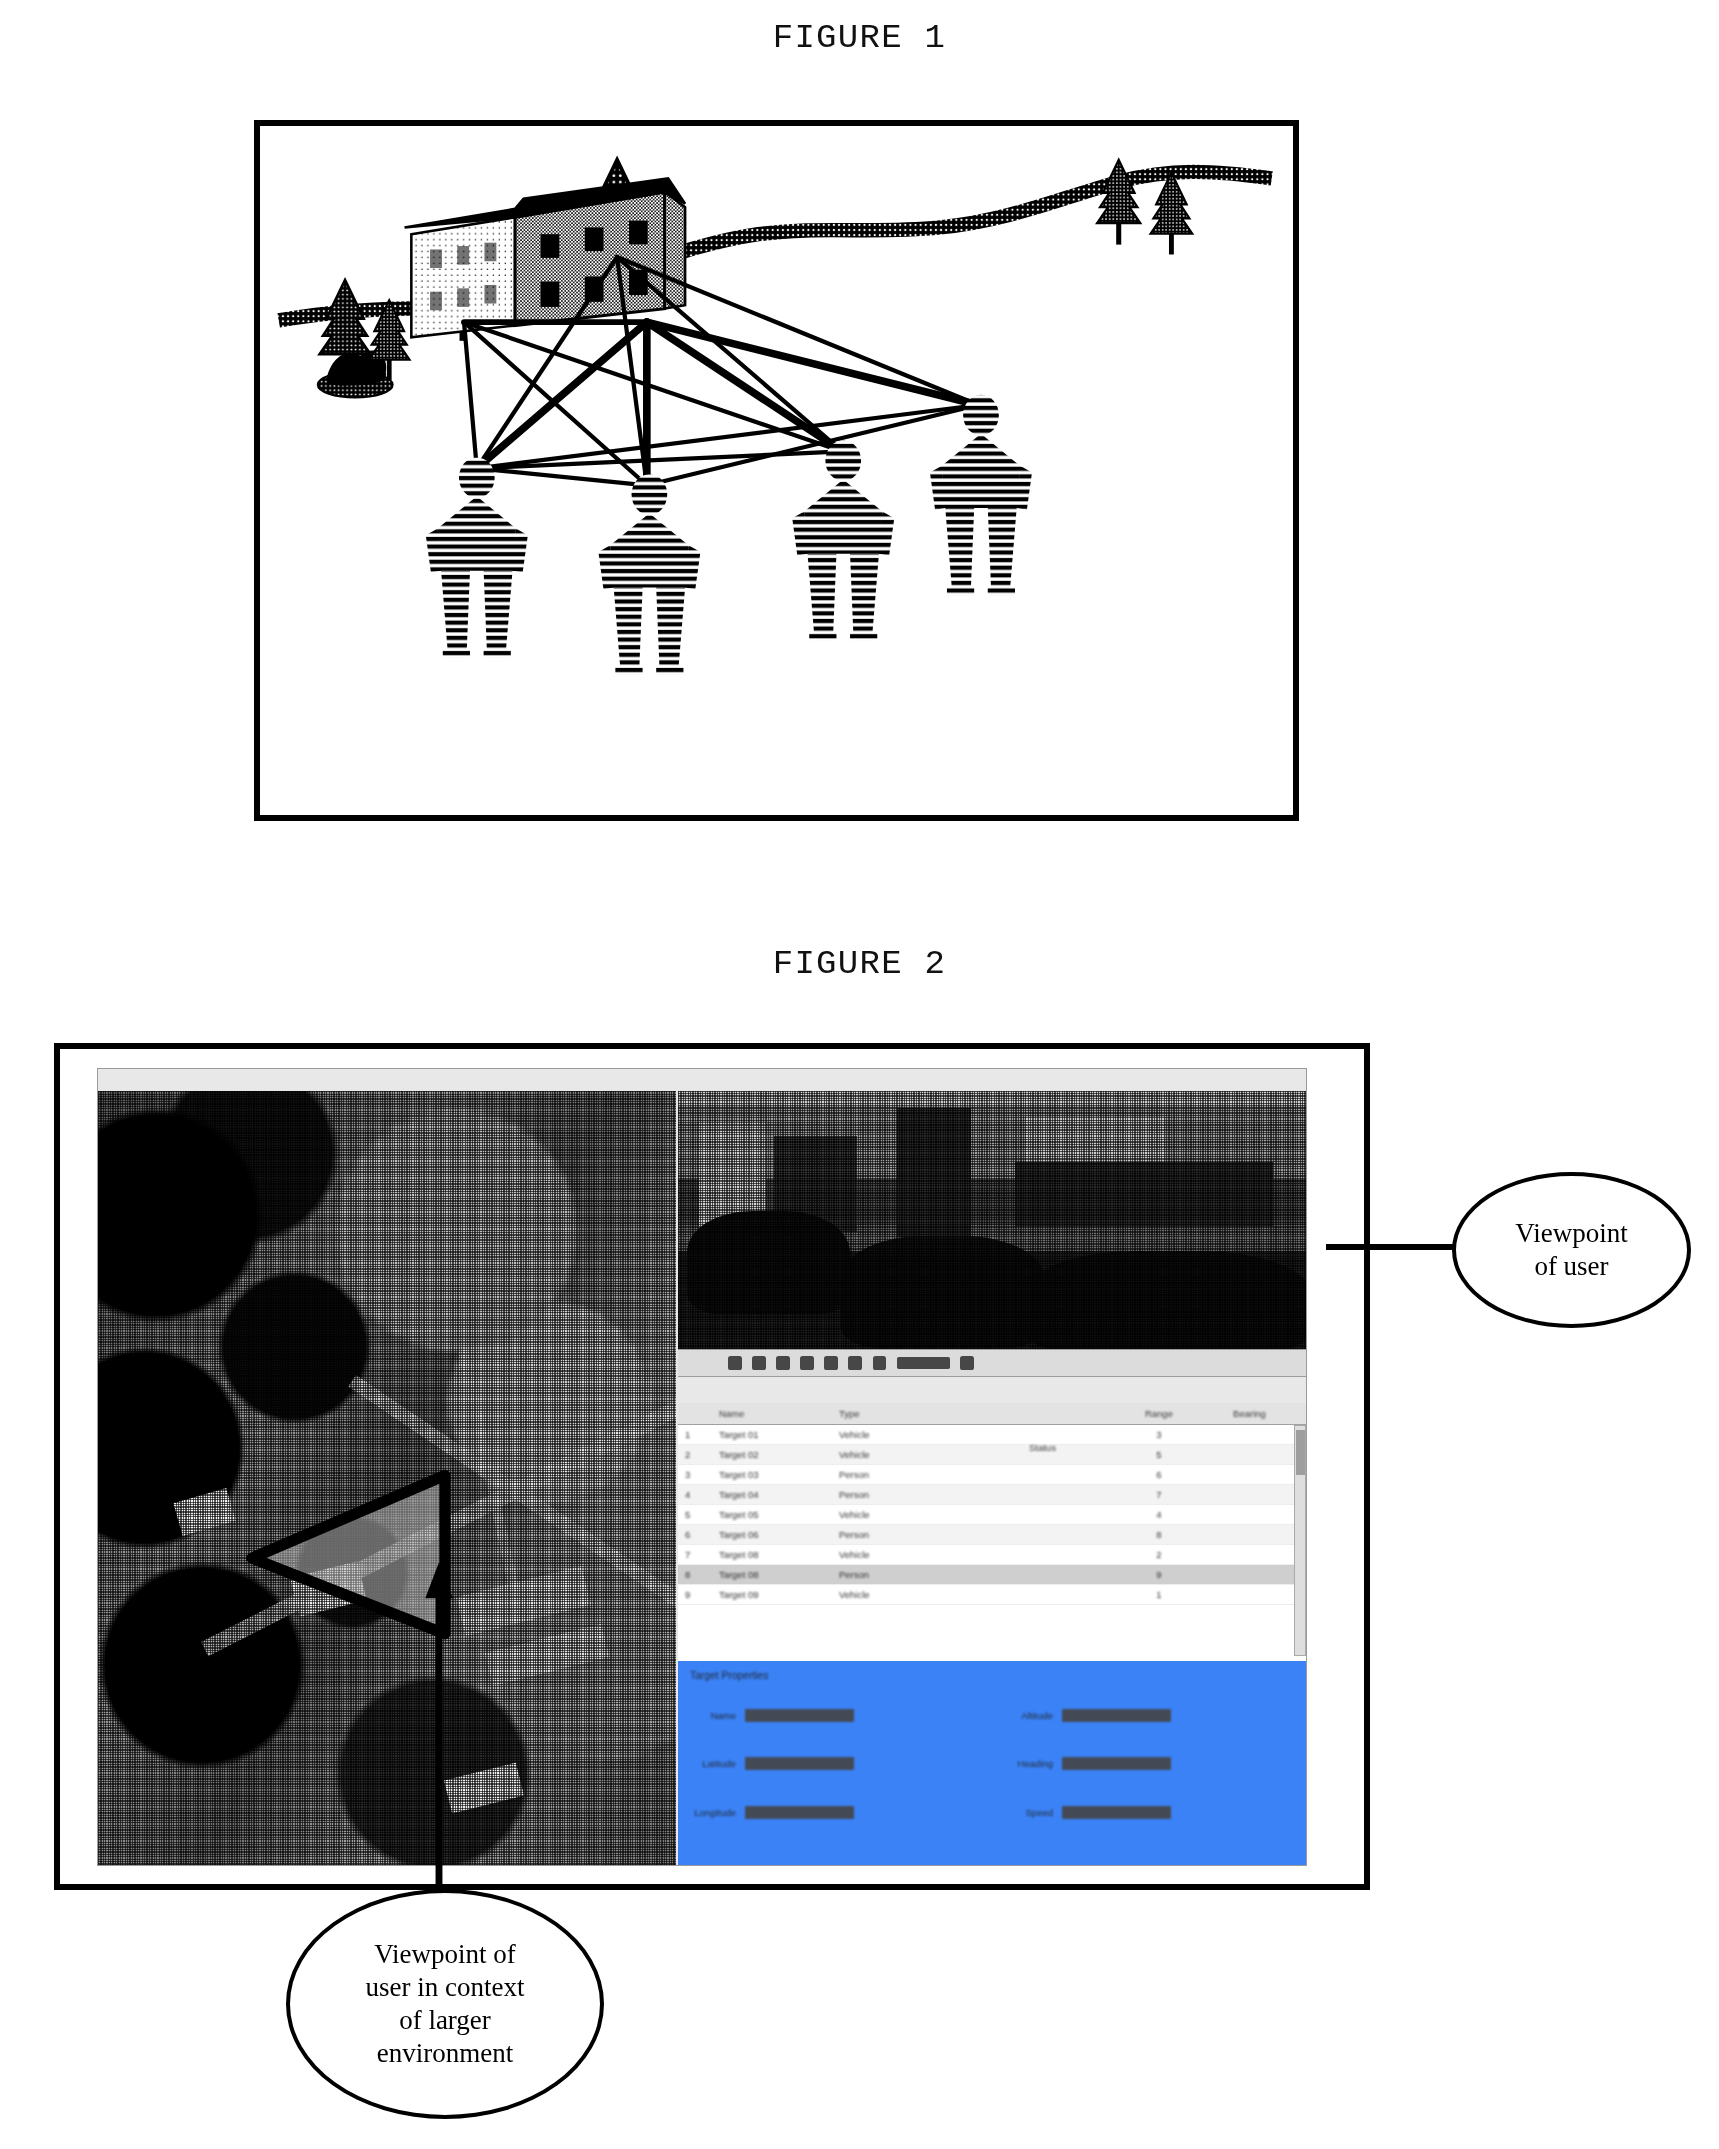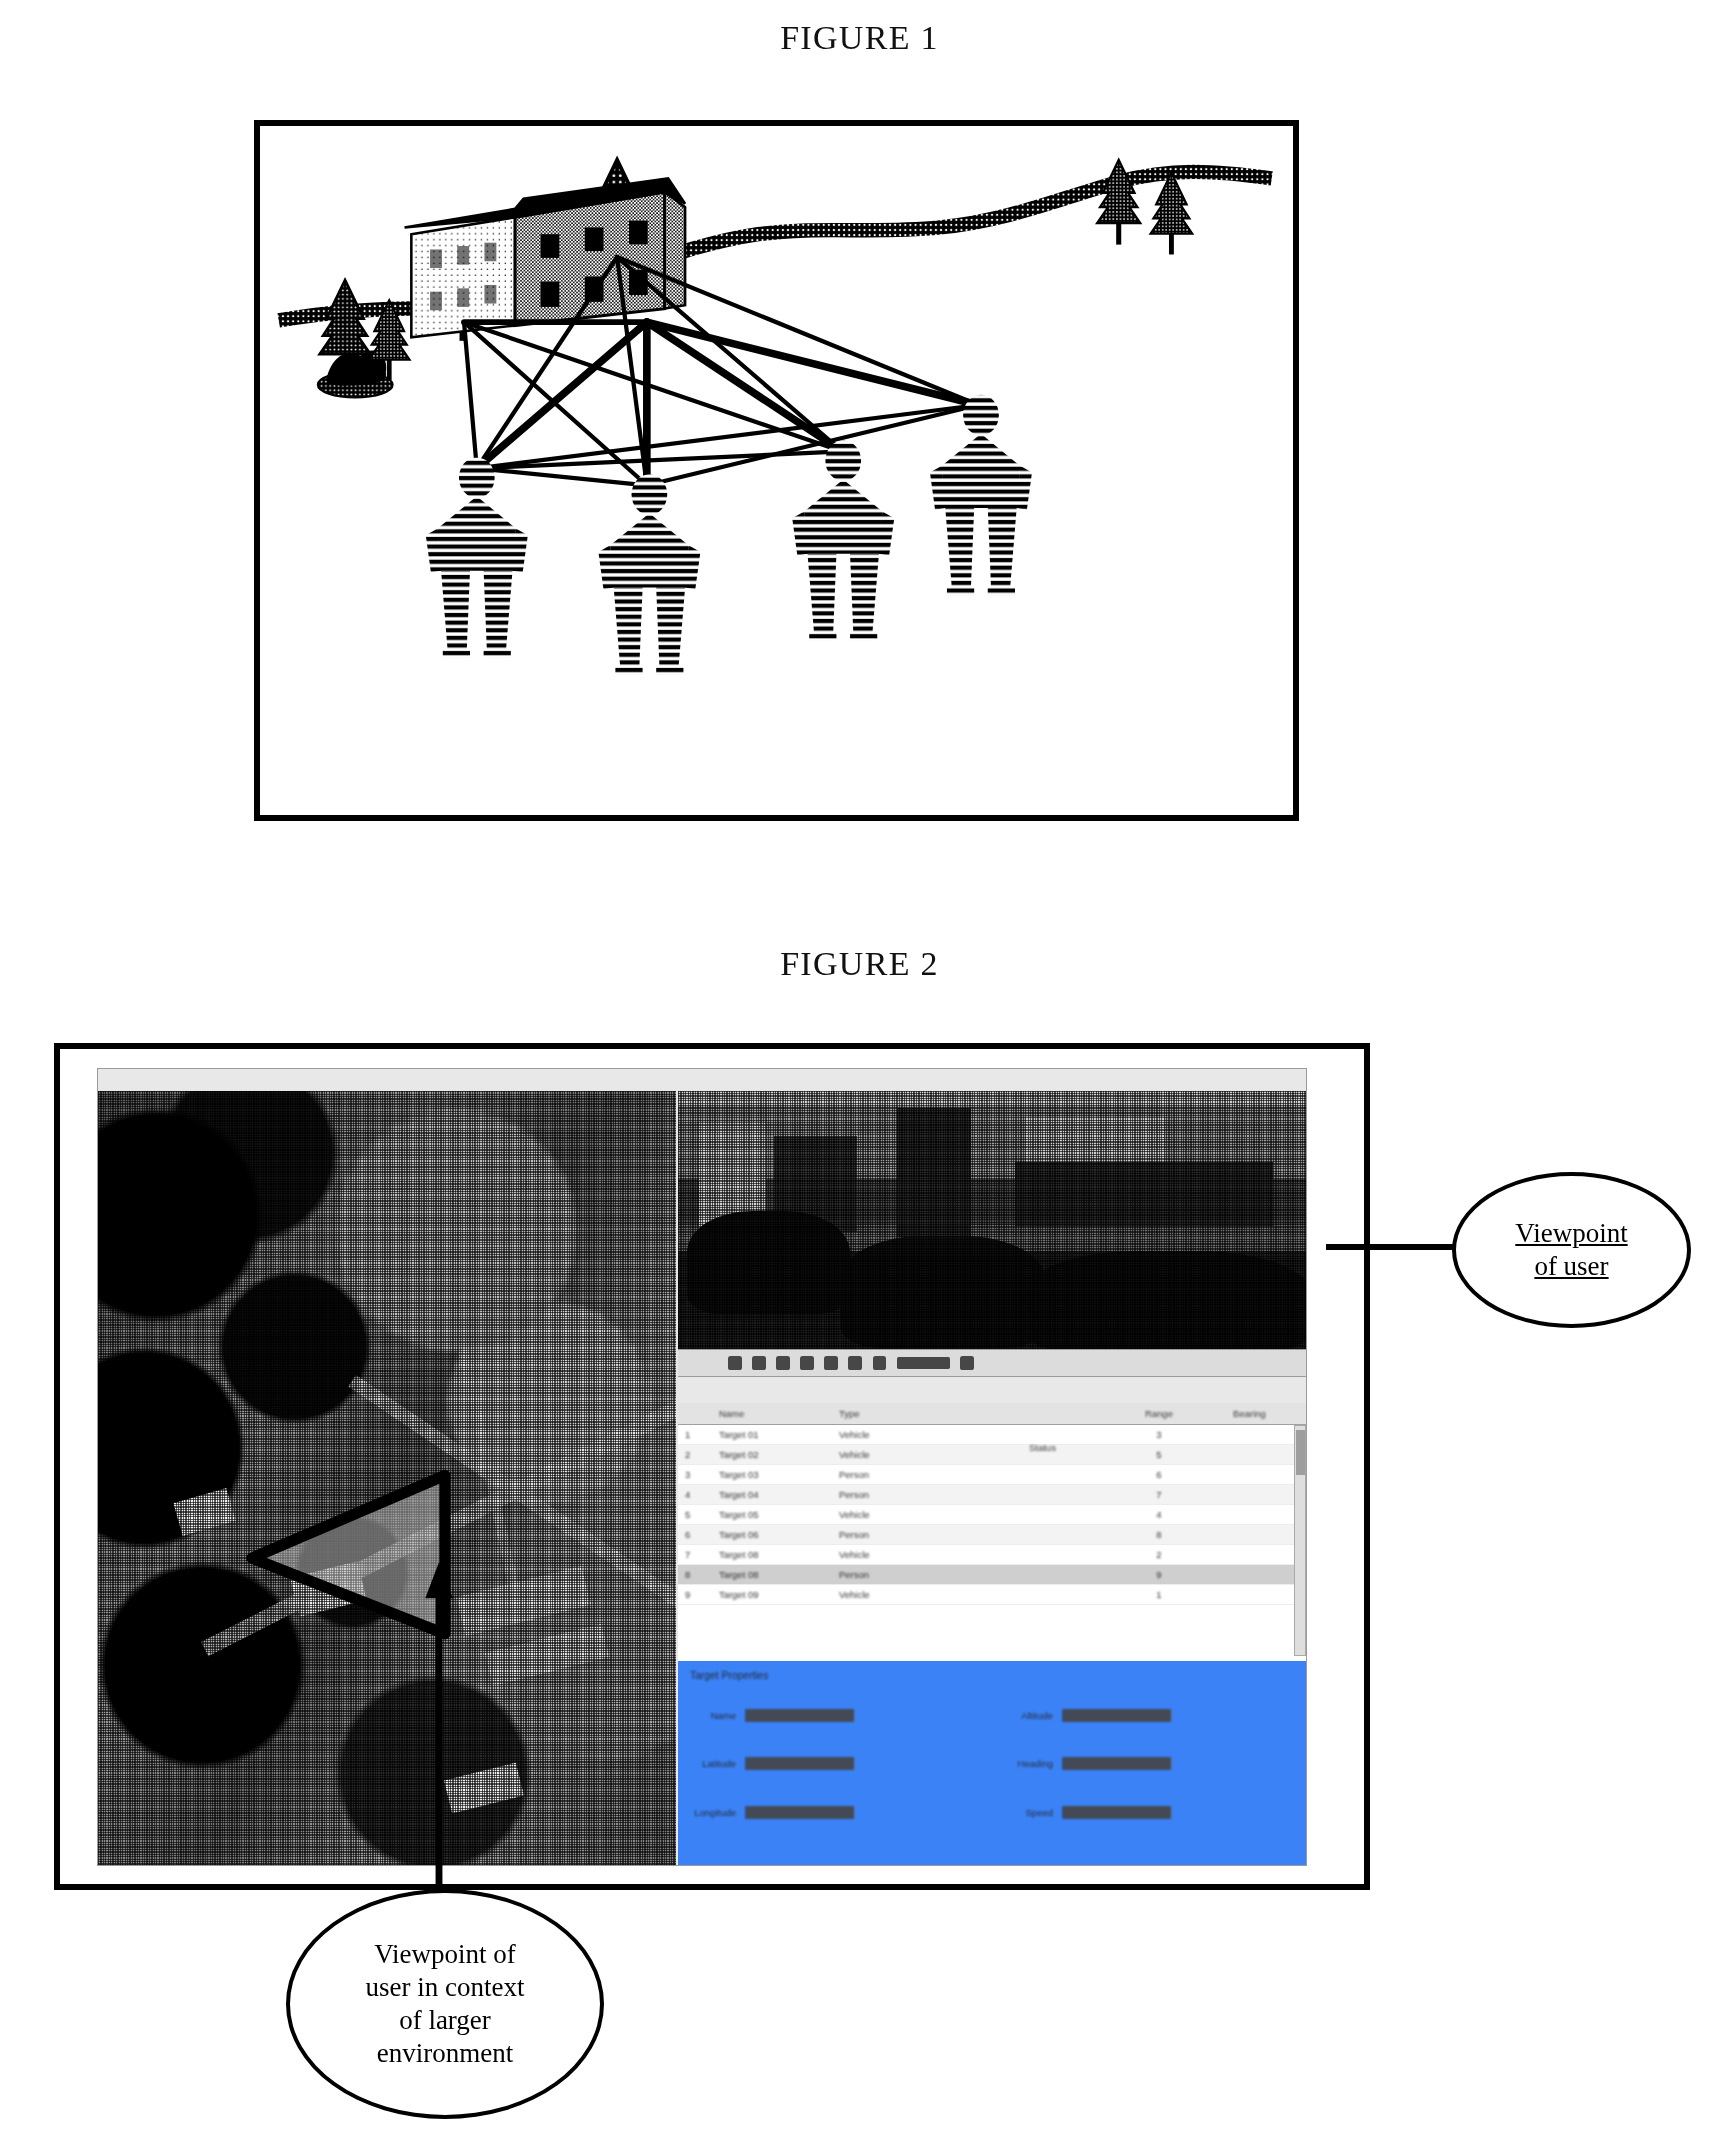--- a/index.html
+++ b/index.html
@@ -4,21 +4,21 @@
 <style>
   html,body{margin:0;padding:0;background:#ffffff;}
   body{
     width:1719px;height:2149px;position:relative;overflow:hidden;
     font-family:"Liberation Serif","DejaVu Serif",serif;
     color:#000;
     -webkit-font-smoothing:none;
   }
   .fig-title{
     position:absolute;width:100%;text-align:center;
-    font-family:Liberation Serif, serif;
+    font-family:Liberation Mono, monospace;
     font-size:34px;letter-spacing:1.3px;color:#111;
   }
   #fig1-title{top:19px;}
   #fig2-title{top:945px;}
 
   
   #fig1-frame{
     position:absolute;left:254px;top:120px;width:1045px;height:701px;
     border:6px solid #000;background:#fff;box-sizing:border-box;
   }
@@ -492,21 +492,21 @@
           </div>
         </div>
     </div>
 
   </div>
 </div>
 
 <svg class="leader-svg" style="left:1325px;top:1230px;" width="138" height="34" viewBox="0 0 160 40">
   <line x1="0" y1="20" x2="152" y2="20" stroke="#000" stroke-width="7"></line>
 </svg>
-<div class="callout" id="callout-top" style="left:1452px;top:1172px;width:231px;height:148px;text-decoration:underline;">
+<div class="callout" id="callout-top" style="left:1452px;top:1172px;width:231px;height:148px;">
   <span>Viewpoint</span>
   <span>of user</span>
 </div>
 
 <svg class="leader-svg" style="left:413px;top:1557px;" width="52" height="344" viewBox="0 0 60 400">
   <line x1="30" y1="396" x2="30" y2="40" stroke="#000" stroke-width="8"></line>
   <polygon points="30,6 14,48 46,48" fill="#000"></polygon>
 </svg>
 <div class="callout" id="callout-bottom" style="left:286px;top:1889px;width:310px;height:222px;">
   <span>Viewpoint of</span>

